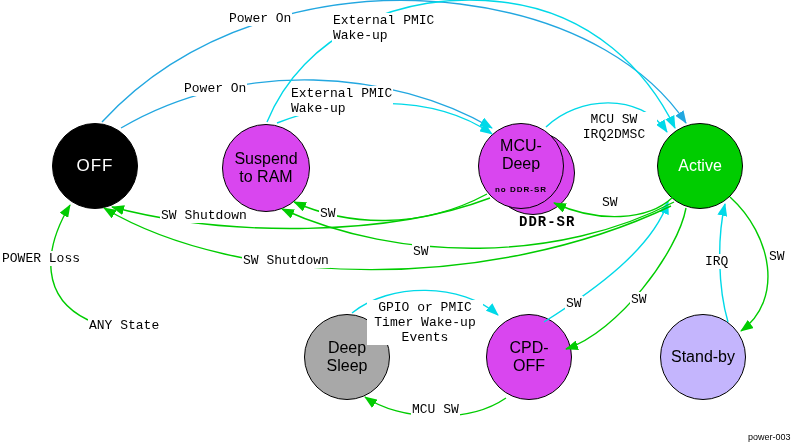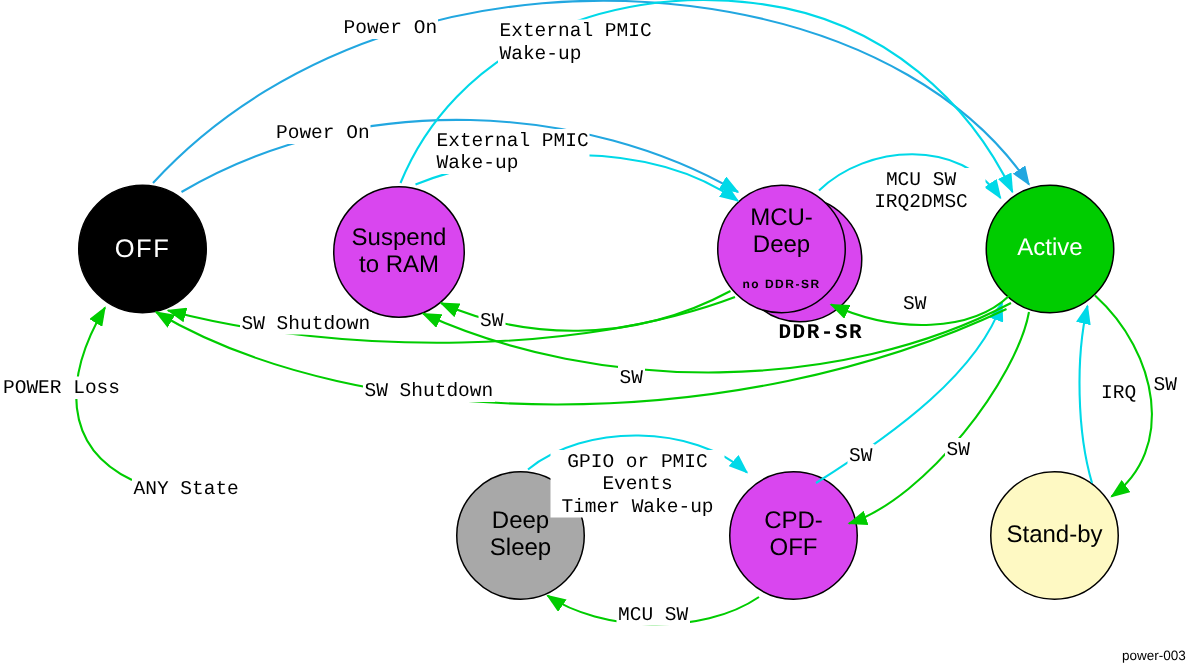--- a/index.html
+++ b/index.html
@@ -11,21 +11,21 @@
   .node{
     position:absolute;border:1.5px solid #000;border-radius:50%;box-sizing:border-box;
     display:flex;flex-direction:column;align-items:center;justify-content:center;
     font-size:16px;line-height:18px;text-align:center;z-index:2;
   }
   .node.shadow{z-index:1;}
   .n-off{background:#000;color:#fff;letter-spacing:1px;font-size:17px;}
   .n-light{background:#d946ef;color:#000;}
   .n-active{background:#00cc00;color:#fff;}
   .n-deep{background:#a8a8a8;color:#000;}
-  .n-standby{background:#fef9c3;color:#000;}
+  .n-standby{background:#c4b5fd;color:#000;}
   .sub{font-size:8px;font-weight:bold;letter-spacing:1px;line-height:10px;margin-top:12px;}
   .elabel{
     position:absolute;z-index:6;font-size:13px;line-height:15px;background:#fff;
     padding:0 1px;white-space:nowrap;font-family:Liberation Mono, monospace;
   }
   .center{text-align:center;}
   .small-bold{font-size:14px;font-weight:bold;letter-spacing:1px;}
   .fig-id{position:absolute;z-index:6;font-size:9px;}
 </style>
 </head>
@@ -133,29 +133,29 @@
   <div class="elabel" style="left:242px;top:253px;">SW Shutdown</div>
 
   <div class="elabel" style="left:1px;top:251px;">POWER Loss</div>
 
   <div class="elabel" style="left:88px;top:318px;">ANY State</div>
 
   <div class="elabel" style="left:412px;top:244px;">SW</div>
 
   <div class="elabel center" style="left:367px;top:300px;width:114px;">
     <div>GPIO or PMIC</div>
+    <div>Timer Wake-up</div>
     <div>Events</div>
-    <div>Timer Wake-up</div>
   </div>
 
   <div class="elabel" style="left:565px;top:296px;">SW</div>
 
   <div class="elabel" style="left:630px;top:292px;">SW</div>
 
-  <div class="elabel" style="left:733px;top:254px;text-align:right;">IRQ</div>
+  <div class="elabel" style="left:704px;top:254px;text-align:right;">IRQ</div>
 
   <div class="elabel" style="left:768px;top:249px;">SW</div>
 
   <div class="elabel" style="left:411px;top:402px;">MCU SW</div>
 
   <div class="fig-id" style="left:748px;top:432px;">power-003</div>
 
 </div>
 
 </body></html>

